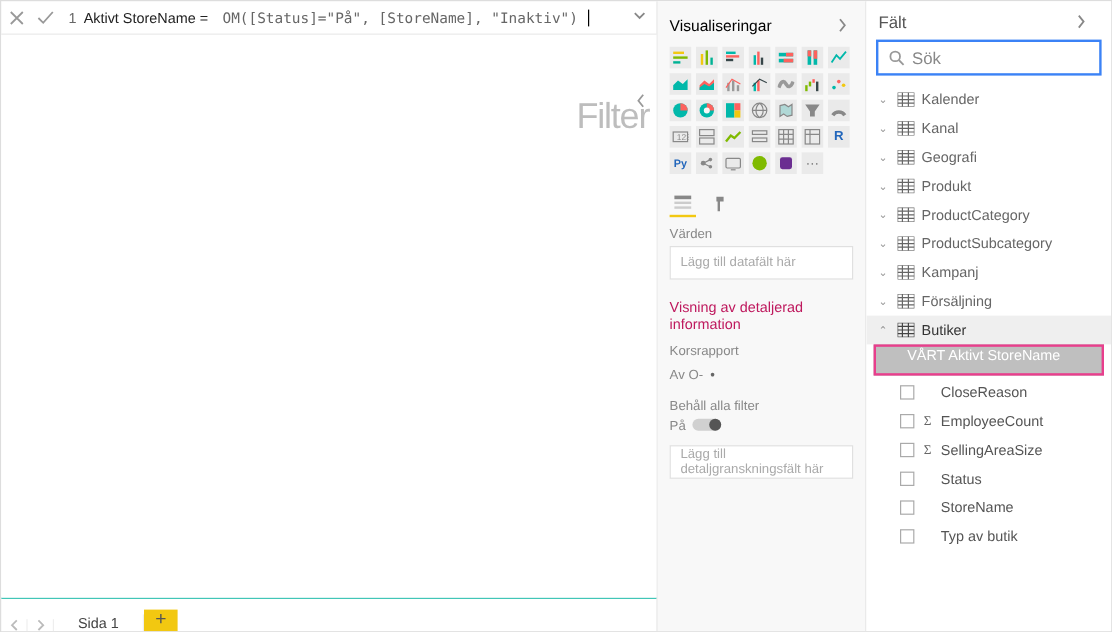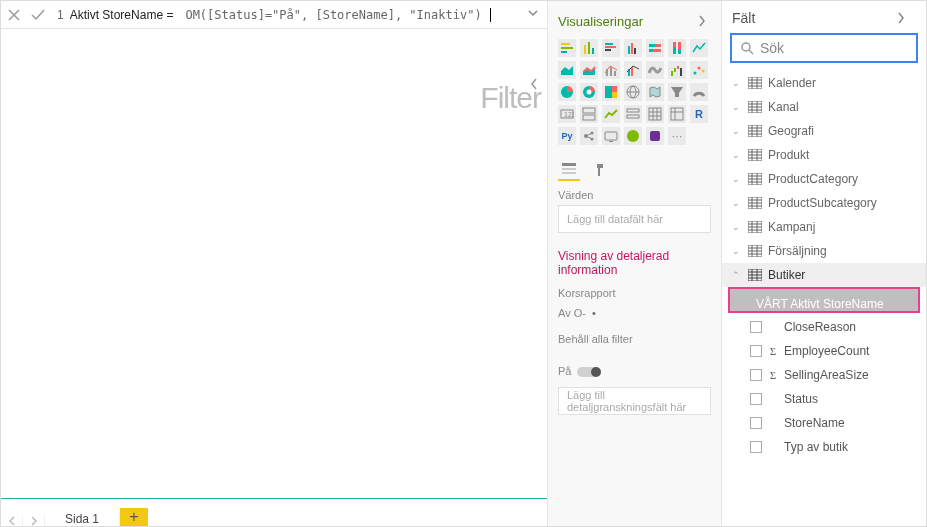--- a/index.html
+++ b/index.html
@@ -16,44 +16,44 @@
   .canvas-body { flex: 1; position: relative; background: #fff; }
   .filter-ghost { position: absolute; right: 6px; top: 52px; color: #bdbdbd; font-size: 30px; letter-spacing: -1px; }
   .filter-collapse { position:absolute; right:4px; top:48px; width:14px; color:#999; cursor:pointer;}
   .page-tabs { height: 28px; border-top: 1px solid #14b8a6; display: flex; align-items: flex-end; }
   .pt-nav { width: 22px; display:flex; align-items:center; justify-content:center; color:#aaa; border-right:1px solid #eee; cursor:pointer;}
   .pt-tab { padding: 0 20px; display:flex; align-items:center; color:#444; border-right:1px solid #eee; cursor:pointer;}
   .pt-add { width: 28px; background:#f2c811; display:flex; align-items:center; justify-content:center; color:#555; font-size:16px; cursor:pointer;}
 
   .viz-pane { width: 174px; background:#f8f8f8; border-right:1px solid #e6e6e6; display:flex; flex-direction:column; padding: 8px 10px 0 10px; font-size:12px; color:#555;}
   .pane-header { display:flex; align-items:center; justify-content:space-between; height:24px; margin-bottom:6px;}
-  .pane-title { color:#4d7c0f; font-size:13px;}
+  .pane-title { color:#000000; font-size:13px;}
   .chev { width:14px; color:#888; cursor:pointer;}
   .viz-grid { display:grid; grid-template-columns: repeat(7, 18px); gap:4px 4px; margin-bottom:10px;}
   .viz-icon { width:18px; height:18px; background:#eaeaea; display:flex; align-items:center; justify-content:center; color:#999; cursor:pointer;}
   .tool-row { display:flex; gap:10px; padding:4px 0 2px 0;}
   .tool-btn { width:22px; height:22px; display:flex; align-items:center; justify-content:center; color:#888; cursor:pointer;}
   .section-label { font-size:11px; color:#888; margin:6px 0 4px 0;}
   .well { background:#fff; border:1px solid #e0e0e0; height:28px; display:flex; align-items:center; padding:0 8px; color:#aaa; font-size:11px; margin-bottom:8px; cursor:text;}
   .drill-label { font-size:12px; color:#be185d; margin:8px 0 4px 0;}
   .sub-row { display:flex; align-items:center; gap:6px; color:#888; font-size:11px; margin:4px 0 8px 0;}
   .dropdown-dot { color:#666;}
-  .toggle { display:flex; align-items:flex-end; gap:6px; font-size:11px; color:#888; margin:16px 0 10px 0;}
+  .toggle { display:flex; align-items:flex-start; gap:6px; font-size:11px; color:#888; margin:0 0 10px 0;}
   .toggle-track { width:24px; height:10px; background:#d0d0d0; border-radius:5px; position:relative;}
   .toggle-knob { width:10px; height:10px; background:#555; border-radius:50%; position:absolute; right:0; top:0;}
 
   .fields-pane { width: 204px; background:#fff; display:flex; flex-direction:column; padding:8px 0 0 0;}
   .fields-header { display:flex; align-items:center; justify-content:space-between; height:24px; padding:0 16px 6px 10px;}
   .fields-title { color:#555; font-size:14px;}
   .search-box { margin:0 8px 8px 8px; border:2px solid #3b82f6; height:30px; display:flex; align-items:center; padding:0 8px; gap:6px; color:#888; cursor:text;}
   .field-list { flex:1; overflow-y:auto; }
   .table-row { display:flex; align-items:center; height:24px; padding:0 10px; gap:6px; color:#666; cursor:pointer;}
   .table-row.sub { padding-left: 28px; color:#555;}
   .table-row.expanded { background:#efefef; color:#333;}
-  .highlight-row { border:2px solid #e83e8c; background:#bfbfbf; color:#fff; display:flex; align-items:flex-end; height:26px; padding:0 10px 0 26px; margin:0 6px 2px 6px; gap:6px;}
+  .highlight-row { border:2px solid #e83e8c; background:#bfbfbf; color:#fff; display:flex; align-items:flex-start; height:26px; padding:0 10px 0 26px; margin:0 6px 2px 6px; gap:6px;}
   .cb { width:12px; height:12px; border:1px solid #aaa; background:#fff; flex-shrink:0;}
   .tbl-icon { width:14px; height:12px; flex-shrink:0;}
   .sigma { font-family: "Segoe UI Symbol"; font-size:11px; color:#666; width:10px; text-align:center;}
   .caret { width:10px; color:#999; font-size:9px;}
   svg { display:block; }
 </style>
 </head>
 <body>
 
 <div class="main">

